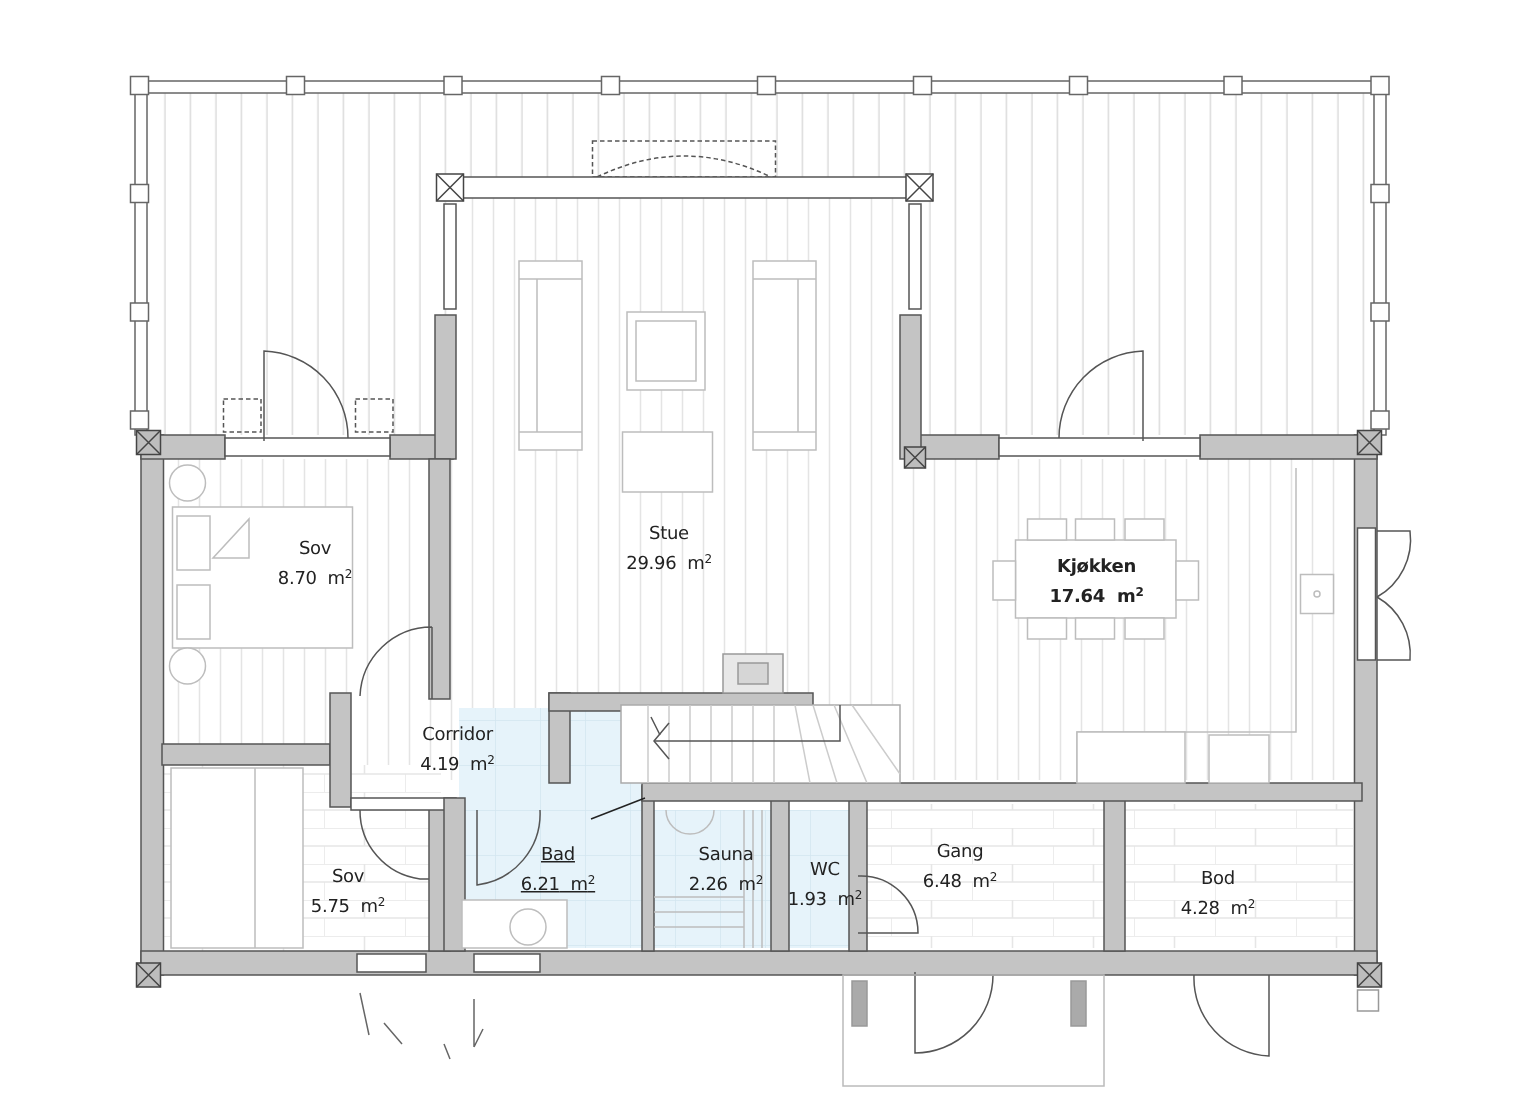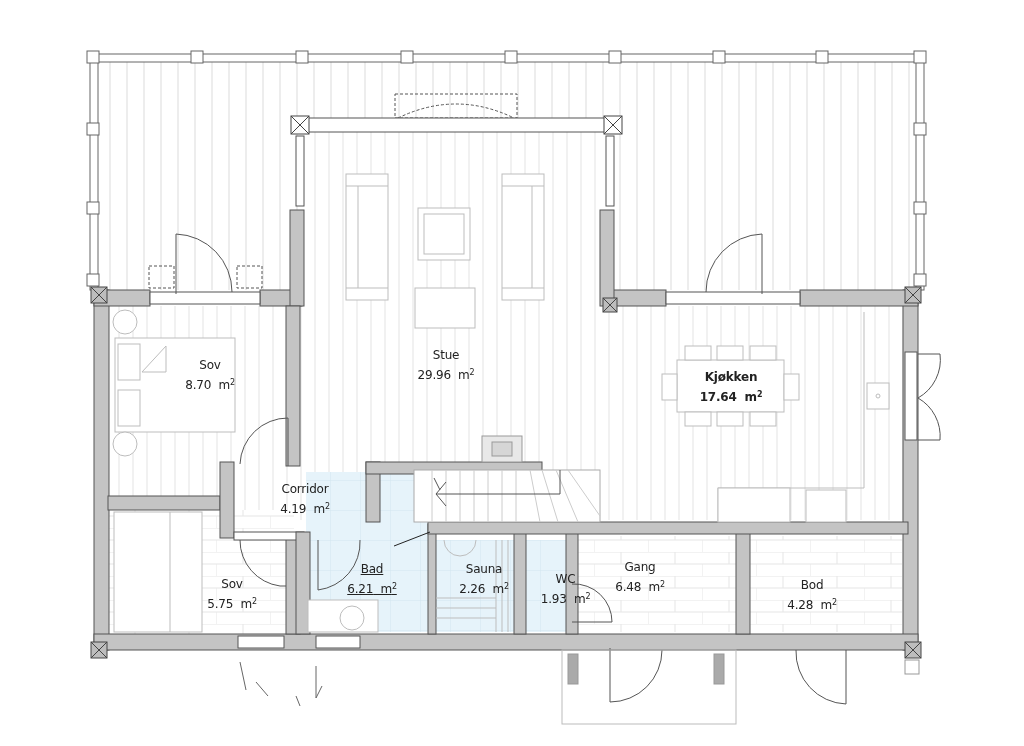--- a/index.html
+++ b/index.html
@@ -265,21 +265,21 @@
       <div class="area"><span>5.75</span><span>&nbsp;&nbsp;m</span><sup>2</sup></div>
     </div>
     <div class="room-label" style="left: 372px; top: 561px; text-decoration: underline;">
       <div>Bad</div>
       <div class="area"><span>6.21</span><span>&nbsp;&nbsp;m</span><sup>2</sup></div>
     </div>
     <div class="room-label" style="left: 484px; top: 561px;">
       <div>Sauna</div>
       <div class="area"><span>2.26</span><span>&nbsp;&nbsp;m</span><sup>2</sup></div>
     </div>
-    <div class="room-label" style="left: 550px; top: 571px; padding-left: 31px;">
+    <div class="room-label" style="left: 550px; top: 571px;">
       <div>WC</div>
       <div class="area"><span>1.93</span><span>&nbsp;&nbsp;m</span><sup>2</sup></div>
     </div>
     <div class="room-label" style="left: 640px; top: 559px;">
       <div>Gang</div>
       <div class="area"><span>6.48</span><span>&nbsp;&nbsp;m</span><sup>2</sup></div>
     </div>
     <div class="room-label" style="left: 812px; top: 577px;">
       <div>Bod</div>
       <div class="area"><span>4.28</span><span>&nbsp;&nbsp;m</span><sup>2</sup></div>

